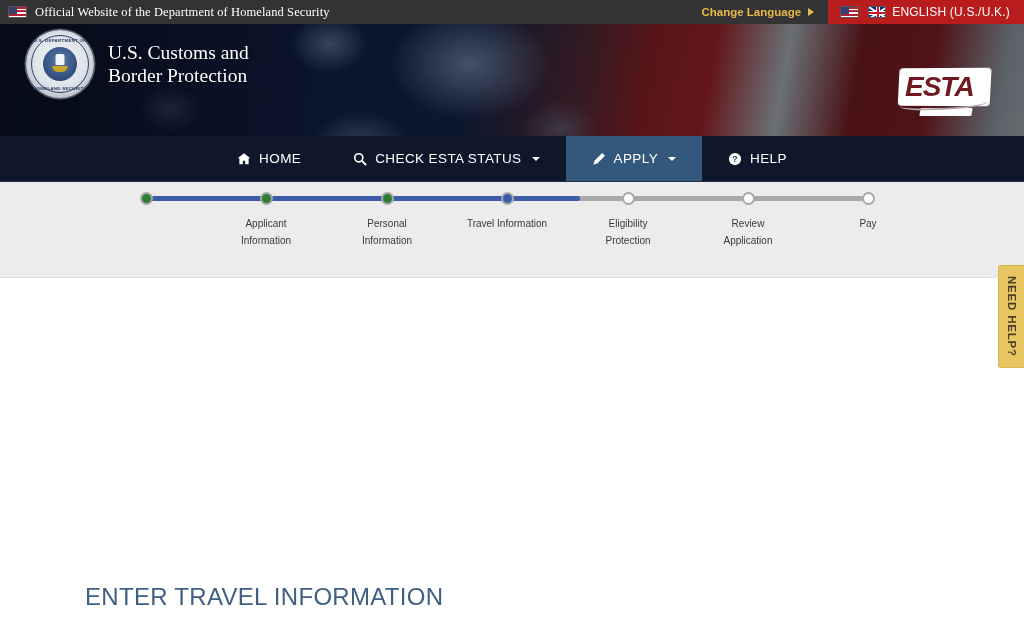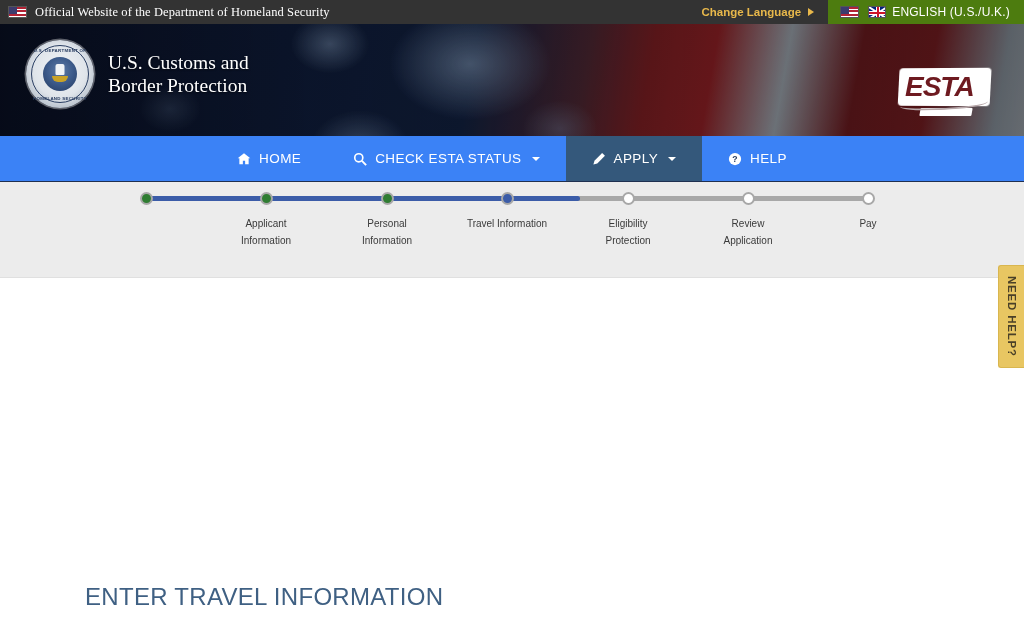--- a/index.html
+++ b/index.html
@@ -40,21 +40,21 @@
   .change-lang {
     color: #e8b84b; font-size: 11.5px; font-weight: bold;
     display: flex; align-items: center; gap: 7px; padding-right: 14px;
     cursor: pointer; white-space: nowrap;
   }
   .caret-right {
     width: 0; height: 0; border-left: 6px solid #e8b84b;
     border-top: 4.5px solid transparent; border-bottom: 4.5px solid transparent;
   }
   .lang-box {
-    background: #4d7c0f; height: 100%; display: flex; align-items: center;
+    background: #b91c1c; height: 100%; display: flex; align-items: center;
     gap: 6px; padding: 0 14px 0 12px; white-space: nowrap; cursor: pointer;
   }
   .lang-flags { display: flex; align-items: center; gap: 1px; }
   .flag-uk {
     width: 18px; height: 12px; position: relative; overflow: hidden;
     background: #00247d; border: 0.5px solid #555; display: inline-block;
   }
   .flag-uk::before {
     content: ""; position: absolute; left: -3px; top: 5px; width: 24px; height: 2.4px;
     background: #ffffff; transform: rotate(33deg);
@@ -87,21 +87,21 @@
         #0c1530 0%, #0d1934 28%, #101e3c 46%,
         #4a2530 57%, #7a1d22 63%, #8e2025 69%,
         #9ba4ad 76%, #6f1b20 83%, #7d1e23 90%, #95a0ab 97%, #aab2bb 100%);
     filter: brightness(0.92);
   }
   .header .vignette {
     position: absolute; inset: 0;
     background: linear-gradient(to right, rgba(0,0,0,0.45) 0%, rgba(0,0,0,0.15) 30%, rgba(0,0,0,0.25) 75%, rgba(0,0,0,0.35) 100%);
   }
   .cbp-block {
-    position: absolute; left: 26px; top: 16px; display: flex; align-items: center; gap: 14px;
+    position: absolute; left: 26px; top: 6px; display: flex; align-items: center; gap: 14px;
   }
   .dhs-seal {
     width: 68px; height: 68px; border-radius: 50%;
     background: radial-gradient(circle at 50% 45%, #f2f4f7 0%, #dfe4ea 52%, #b9c2cd 75%, #8e99a8 100%);
     position: relative; box-shadow: 0 0 0 1.5px rgba(255,255,255,0.35);
     display: flex; align-items: center; justify-content: center;
   }
   .dhs-seal .ring {
     position: absolute; inset: 5px; border-radius: 50%; border: 1.2px solid #2b3f63;
   }
@@ -162,21 +162,21 @@
     line-height: 16px; white-space: nowrap; letter-spacing: 0.1px;
   }
   .esta-text .rule { height: 1px; background: #ffffff; margin: 2px 0 1.5px 0; }
   .esta-text .l3 {
     color: #ffffff; font-size: 7.4px; font-weight: bold; font-style: italic;
     white-space: nowrap; letter-spacing: 0.05px;
   }
 
   
   .navbar {
-    height: 46px; width: 100%; background: #3b82f6;
+    height: 46px; width: 100%; background: #0f172a;
     display: flex; align-items: stretch; justify-content: center;
     border-bottom: 1px solid #1f3050;
   }
   .nav-item {
     display: flex; align-items: center; justify-content: center; gap: 8px;
     color: #ffffff; font-size: 13.5px; letter-spacing: 0.4px;
     padding: 0 26px; cursor: pointer; white-space: nowrap;
   }
   .nav-item.active { background: #34587b; }
   .nav-icon { display: inline-flex; align-items: center; }

